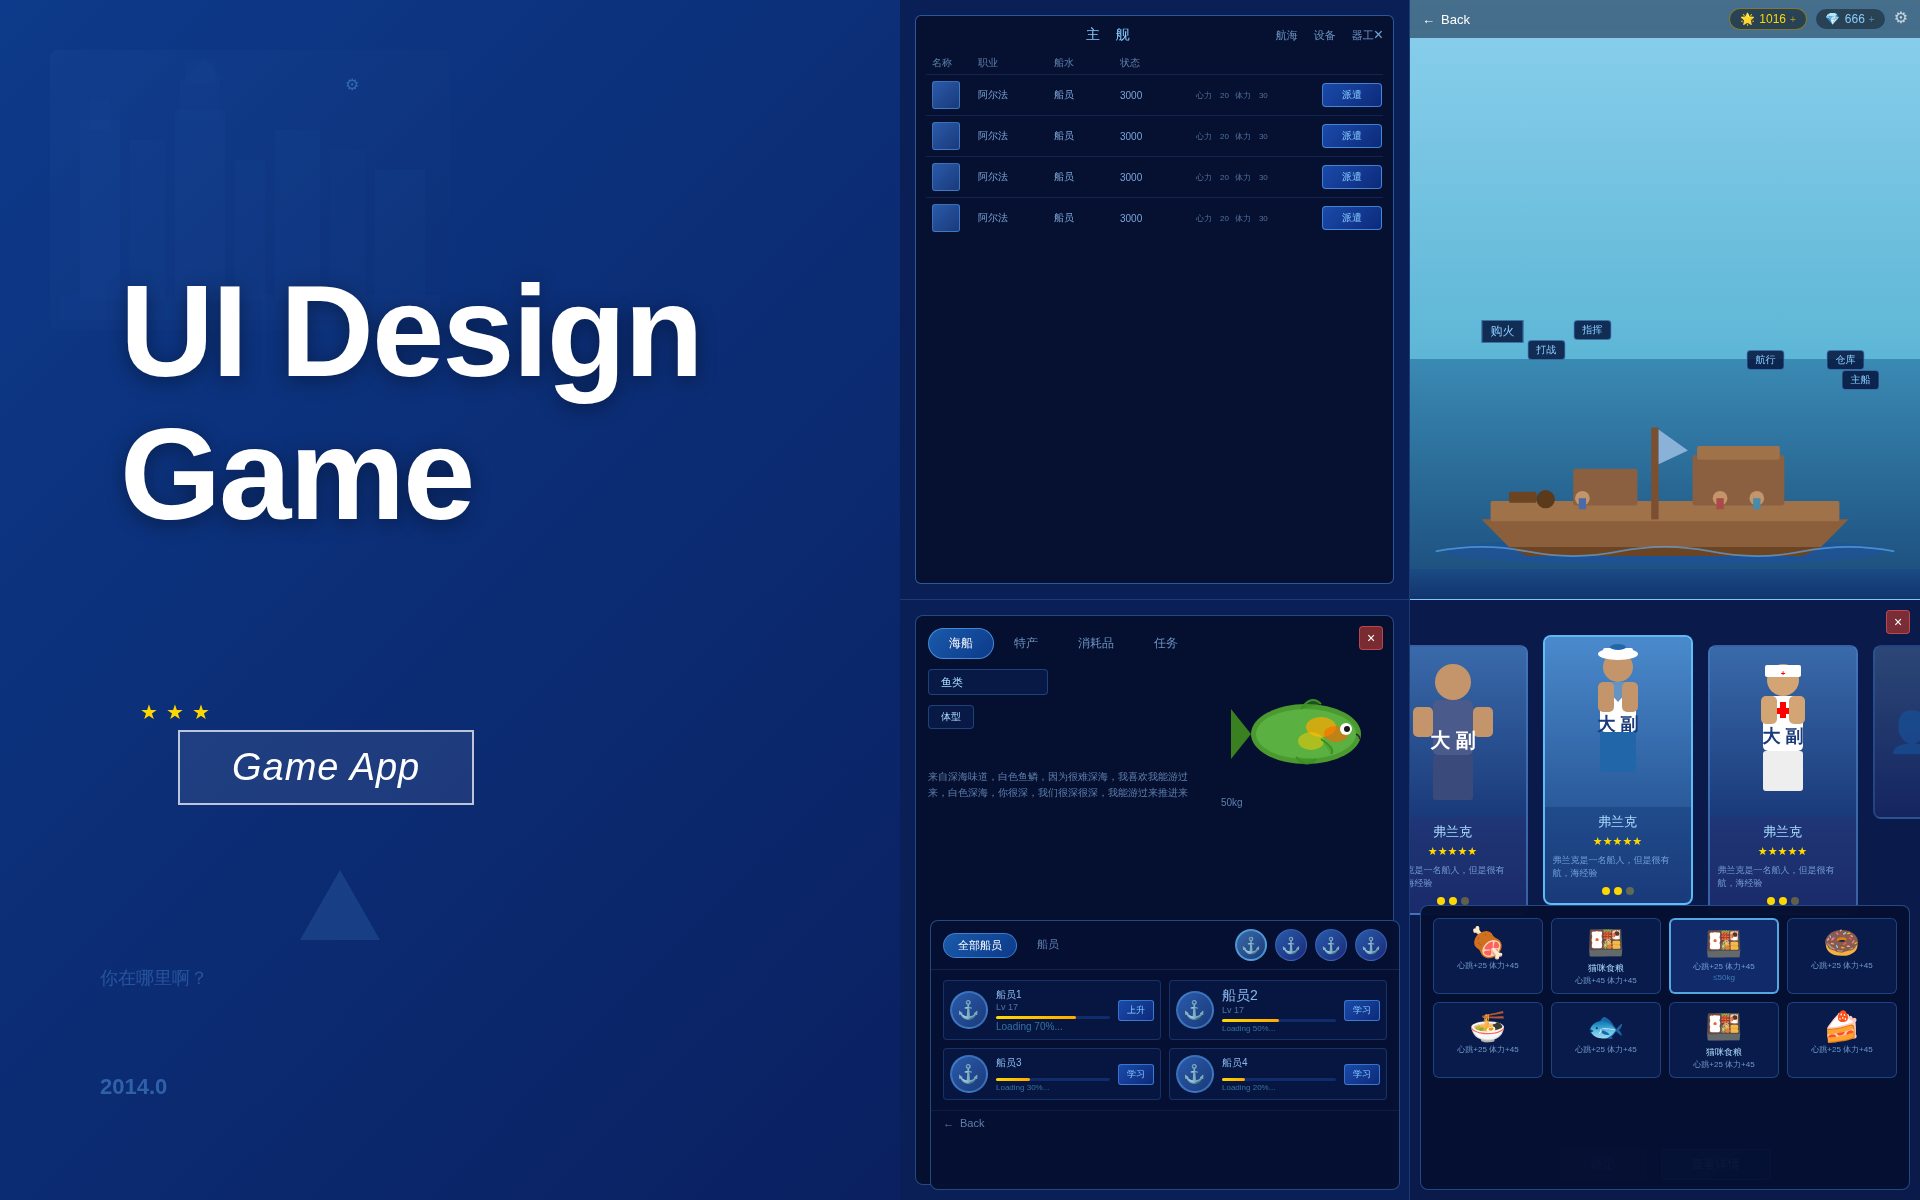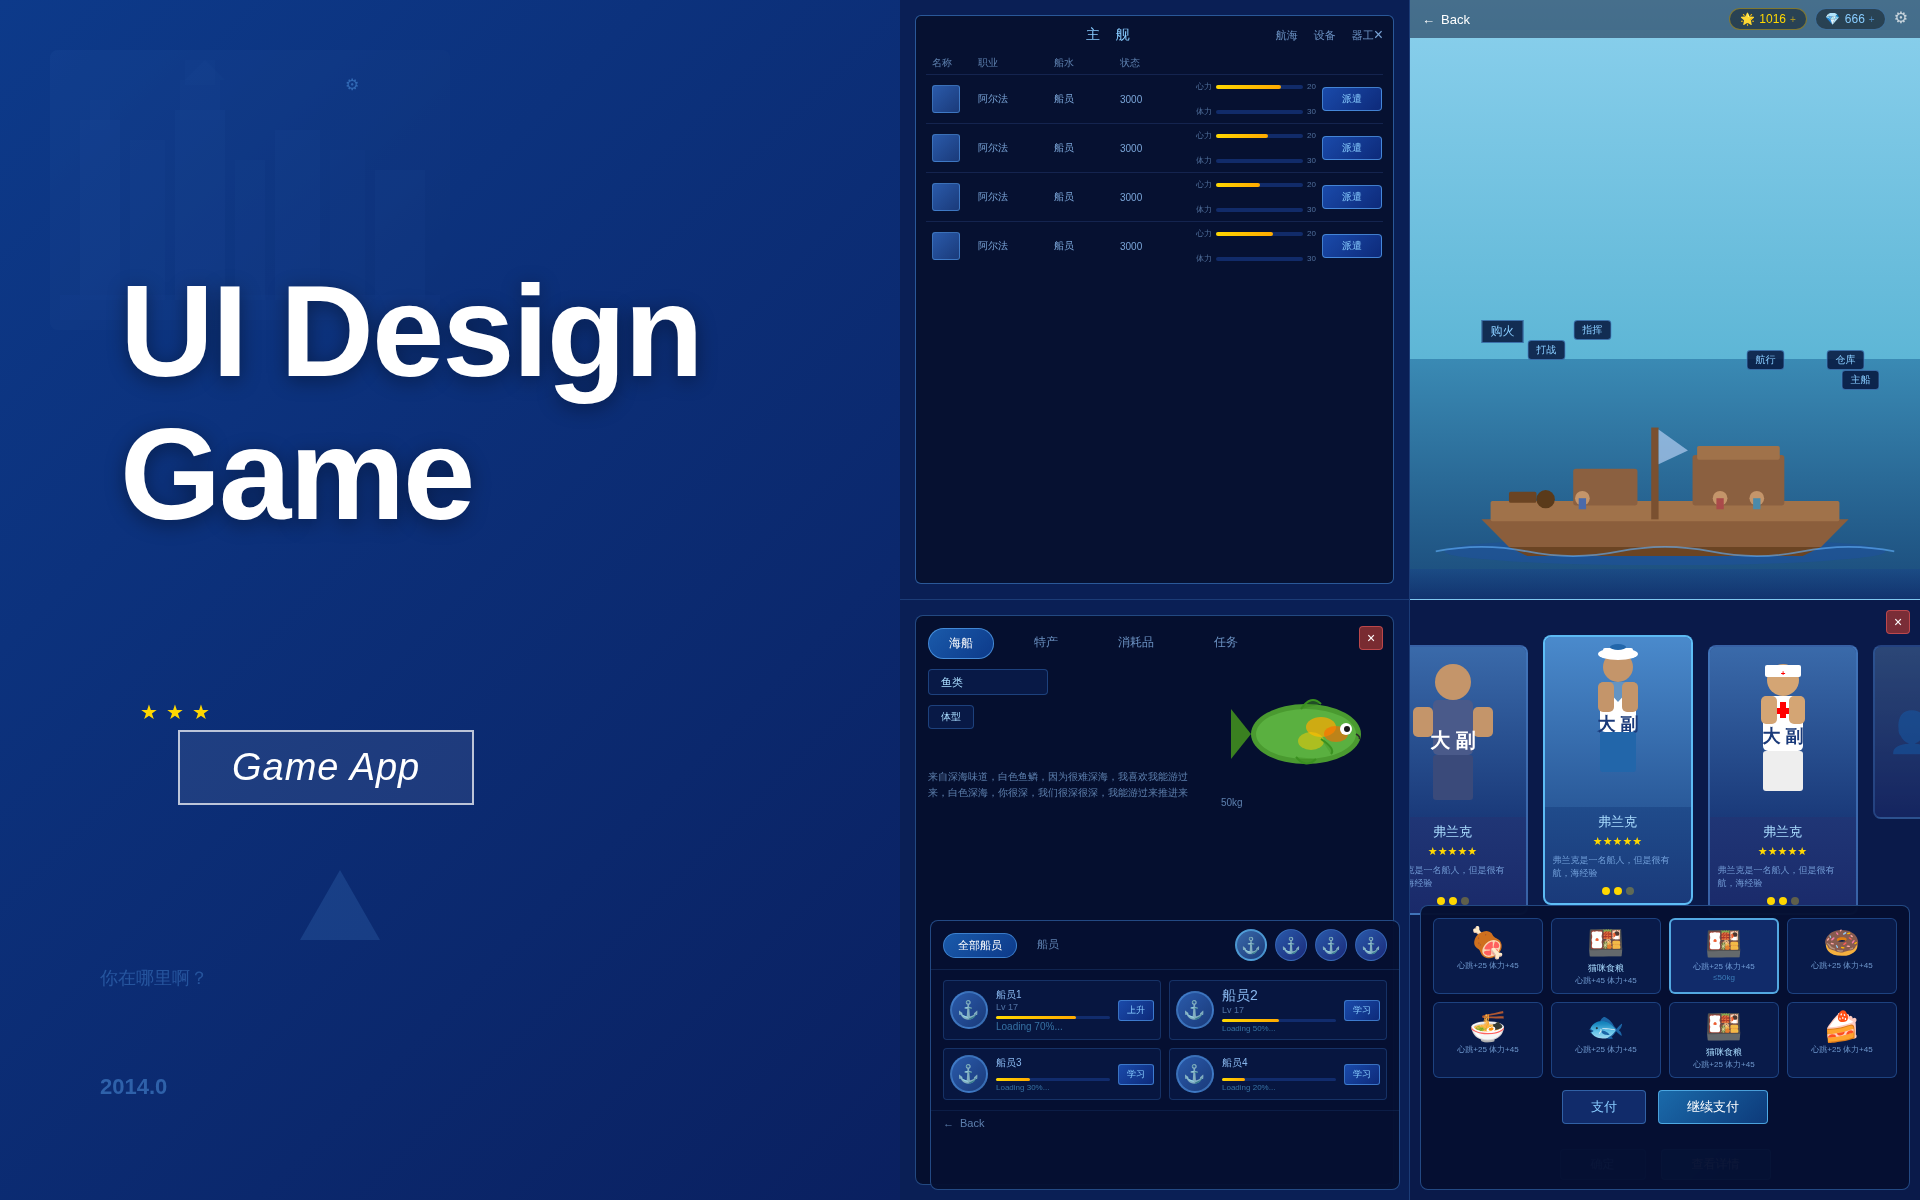--- a/index.html
+++ b/index.html
@@ -178,22 +178,22 @@
     .avatar-small {
       width: 28px;
       height: 28px;
       background: linear-gradient(135deg, #2a5aaa, #1a3a7a);
       border: 1px solid rgba(100,180,255,0.4);
       border-radius: 3px;
     }
 
     .stat-bars {
       display: flex;
-      flex-direction: column;
-      gap: 14px;
+      flex-direction: row;
+      gap: 6px;
     }
 
     .stat-bar-row {
       display: flex;
       align-items: center;
       gap: 4px;
       font-size: 8px;
       color: rgba(150,200,255,0.5);
     }
 
@@ -312,22 +312,23 @@
       font-size: 14px;
       display: flex;
       align-items: center;
       justify-content: center;
       cursor: pointer;
       z-index: 20;
     }
 
     .fish-tabs {
       display: flex;
-      gap: 20px;
+      gap: 0;
       margin-bottom: 10px;
+      align-items: center;
     }
 
     .fish-tab {
       padding: 6px 20px;
       border-radius: 20px;
       font-size: 12px;
       cursor: pointer;
       color: rgba(150,200,255,0.7);
     }
 
@@ -925,17 +926,13 @@
       <div style="font-size:9px;color:#aaddff;margin-top:2px;">猫咪食粮</div>
       <div style="font-size:8px;color:rgba(150,200,255,0.7);line-height:1.5;">心跳+25  体力+45</div>
     </div>
 
     <div style="background:rgba(10,30,80,0.8);border:1px solid rgba(80,160,255,0.3);border-radius:6px;padding:6px;text-align:center;">
       <div style="font-size:30px;">🍰</div>
       <div style="font-size:8px;color:rgba(150,200,255,0.7);line-height:1.5;">心跳+25  体力+45</div>
     </div>
   </div>
 
-  <div style="display:flex;gap:12px;justify-content:center;">
-    <div style="background:rgba(20,50,120,0.8);border:1px solid rgba(100,180,255,0.4);border-radius:4px;color:#88ccff;font-size:13px;padding:7px 28px;cursor:pointer;">支付</div>
-    <div style="background:linear-gradient(135deg,#1a6aaa,#0d3a7a);border:1px solid rgba(100,200,255,0.7);border-radius:4px;color:white;font-size:13px;padding:7px 28px;cursor:pointer;">继续支付</div>
-  </div>
 </div>
 
 </body></html>

